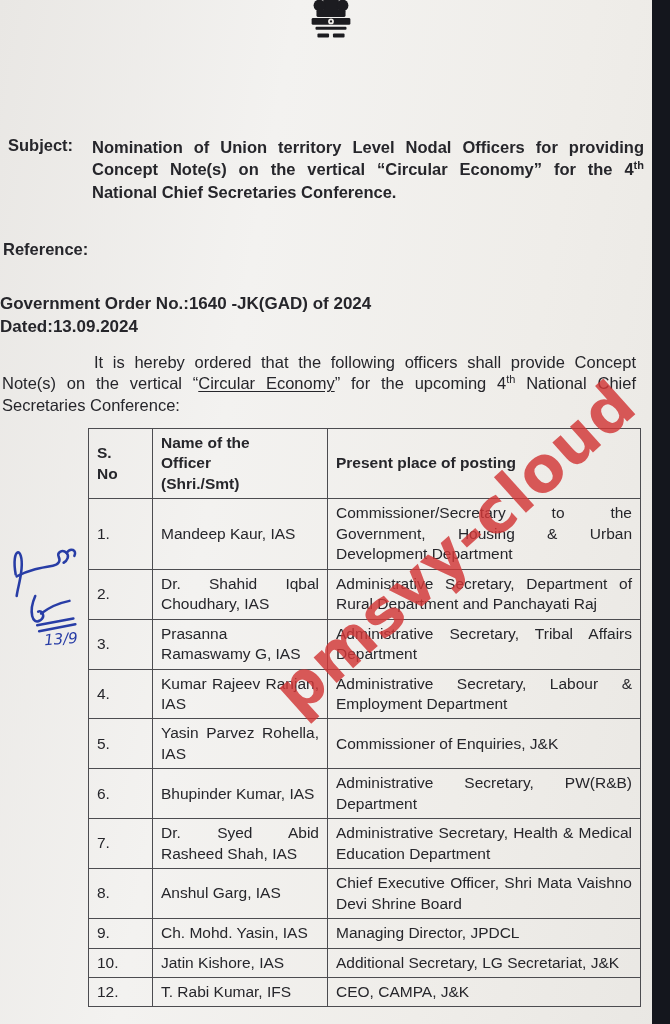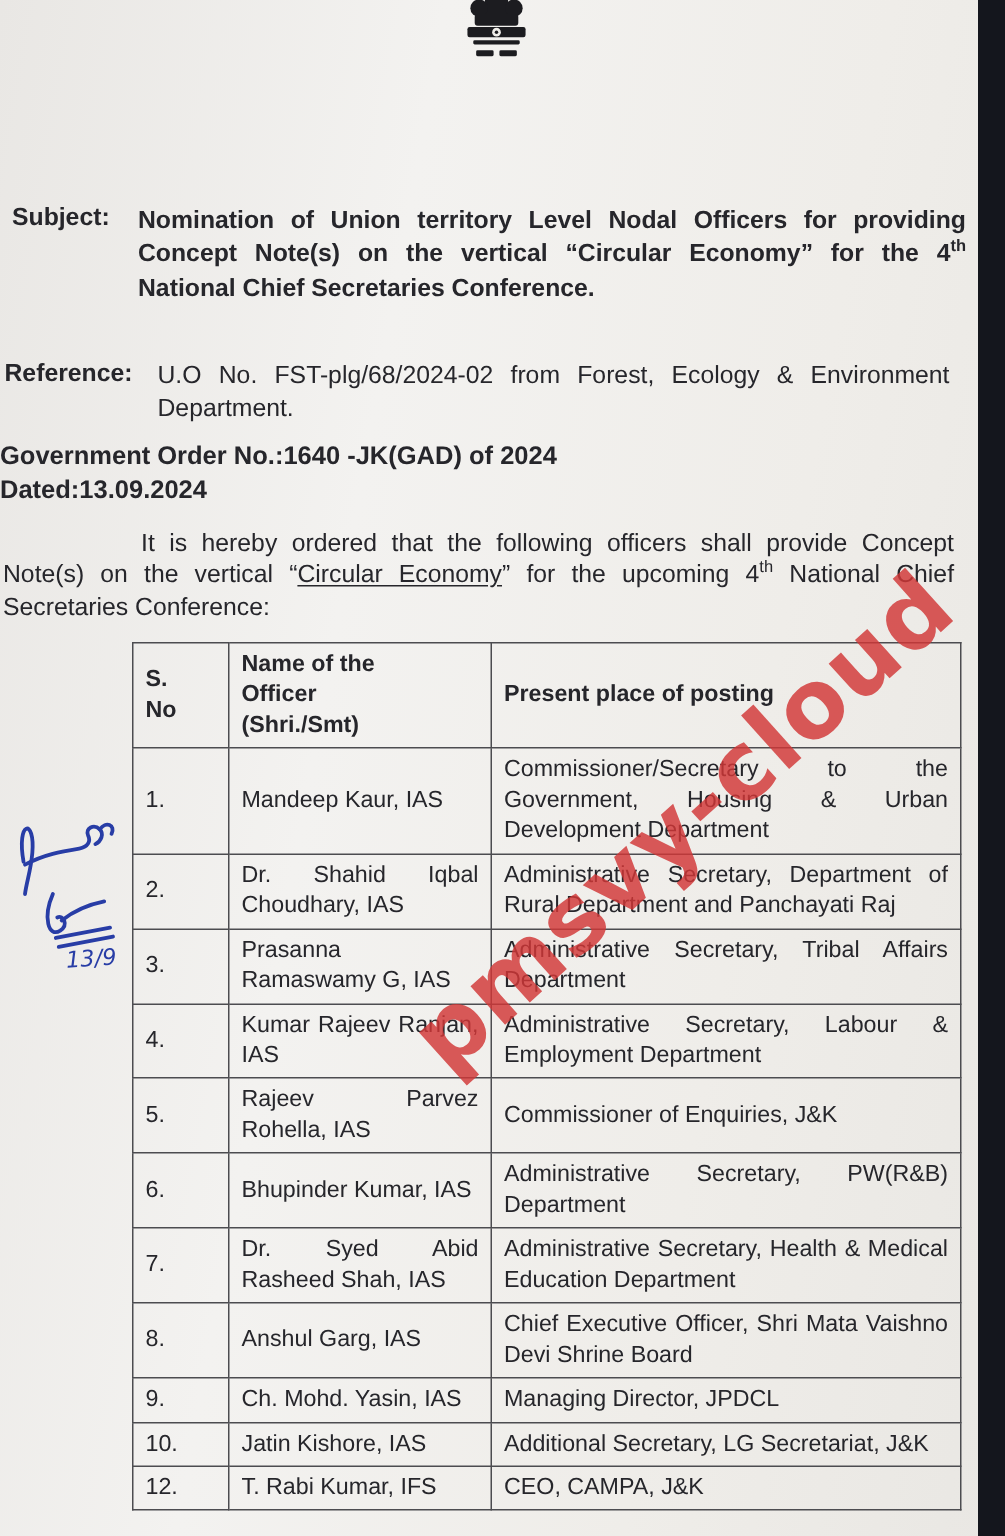--- a/index.html
+++ b/index.html
@@ -103,21 +103,20 @@
   </div>
 
 
   <div class="subject-block">
     <span class="subject-label">Subject:</span>
     <div class="subject-text"><span>Nomination of Union territory Level Nodal Officers for providing Concept Note(s) on the vertical “Circular Economy” for the 4</span><sup>th</sup><span> National Chief Secretaries Conference.</span></div>
   </div>
 
   <div class="reference-block">
     <span class="reference-label">Reference:</span>
-    <div class="reference-text">U.O No. FST-plg/68/2024-02 from Forest, Ecology &amp; Environment Department.</div>
   </div>
 
   <div class="order-block">
     <div>Government Order No.:1640 -JK(GAD) of 2024</div>
     <div>Dated:13.09.2024</div>
   </div>
 
   <div class="para-block"><span>It is hereby ordered that the following officers shall provide Concept Note(s) on the vertical “</span><span class="u">Circular Economy</span><span>” for the upcoming 4</span><sup>th</sup><span> National Chief Secretaries Conference:</span></div>
 
   <table class="officers">
@@ -152,21 +151,21 @@
           <td class="col-name">Prasanna Ramaswamy G, IAS</td>
           <td class="col-post">Administrative Secretary, Tribal Affairs Department</td>
         </tr>
         <tr>
           <td class="col-sno">4.</td>
           <td class="col-name">Kumar Rajeev Ranjan, IAS</td>
           <td class="col-post">Administrative Secretary, Labour &amp; Employment Department</td>
         </tr>
         <tr>
           <td class="col-sno">5.</td>
-          <td class="col-name">Rajeev Parvez Rohella, IAS</td>
+          <td class="col-name">Yasin Parvez Rohella, IAS</td>
           <td class="col-post">Commissioner of Enquiries, J&amp;K</td>
         </tr>
         <tr>
           <td class="col-sno">6.</td>
           <td class="col-name">Bhupinder Kumar, IAS</td>
           <td class="col-post">Administrative Secretary, PW(R&amp;B) Department</td>
         </tr>
         <tr>
           <td class="col-sno">7.</td>
           <td class="col-name">Dr. Syed Abid Rasheed Shah, IAS</td>

